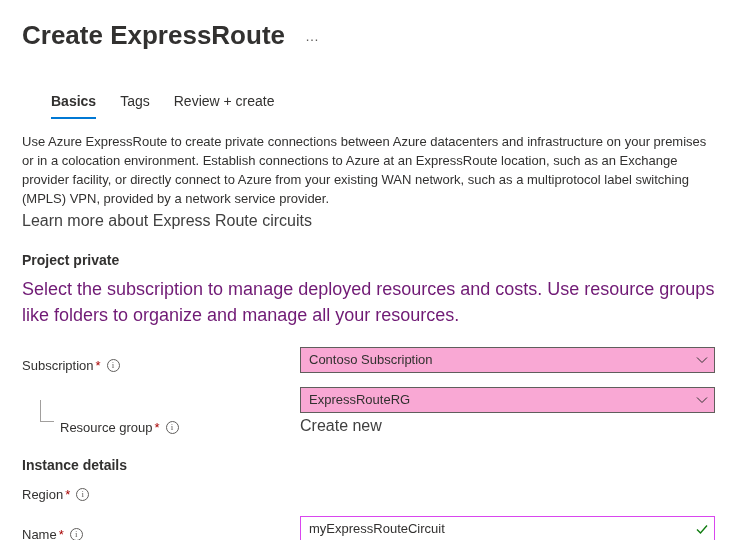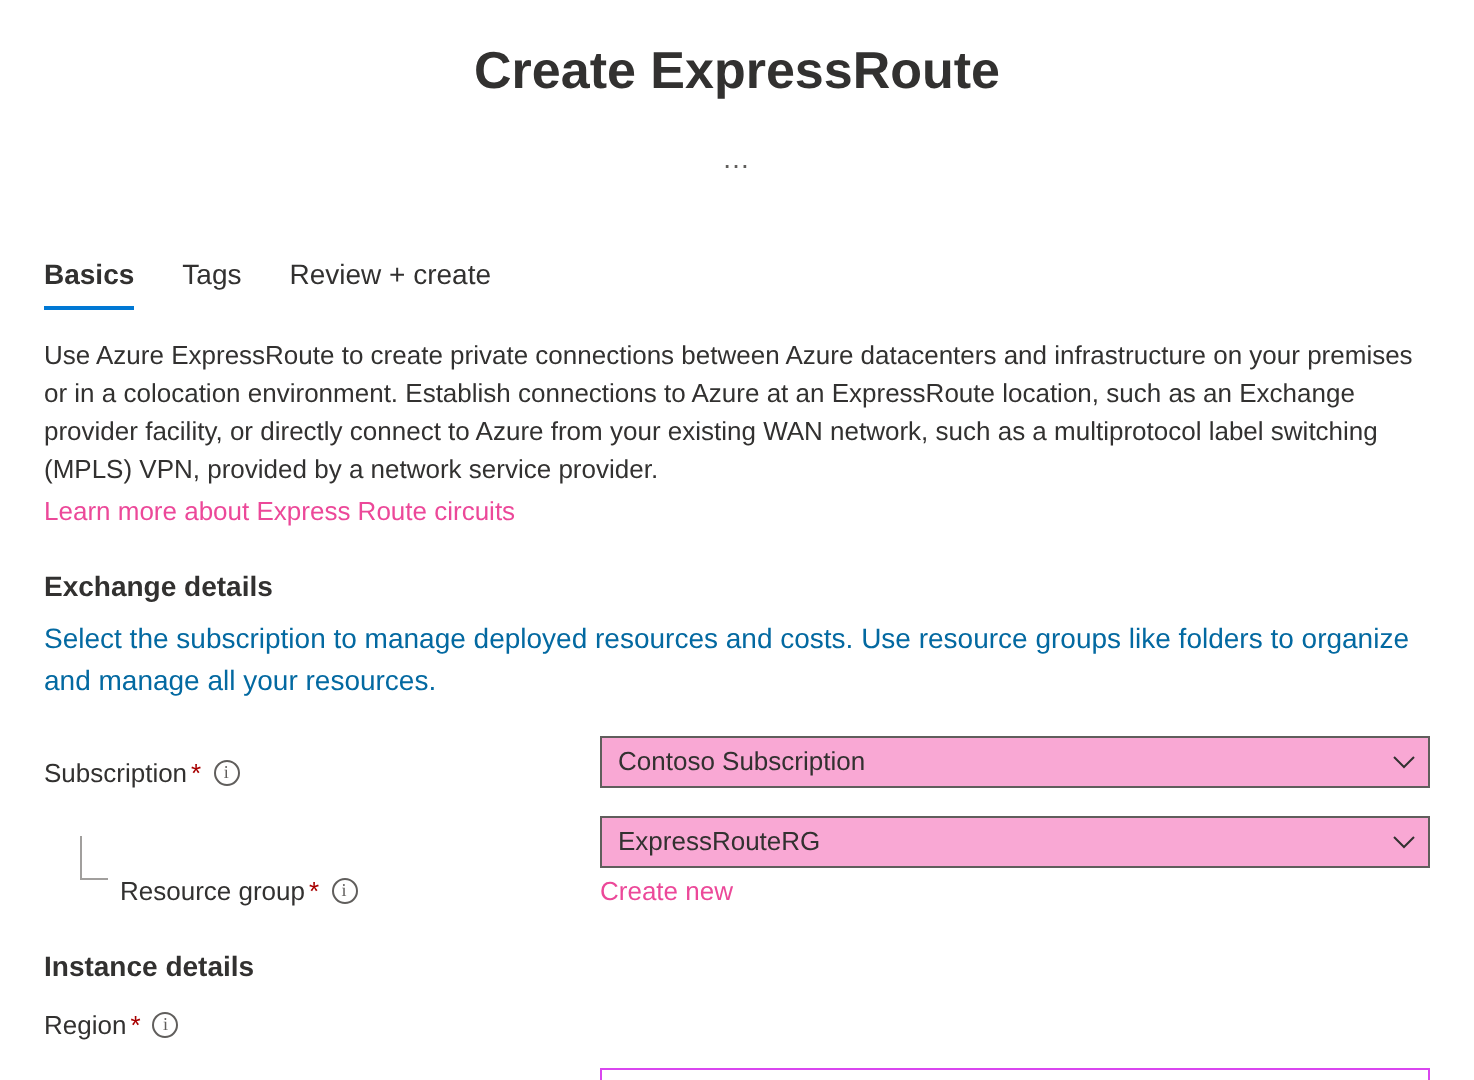--- a/index.html
+++ b/index.html
@@ -4,35 +4,35 @@
   <style>
     * { box-sizing: border-box; margin: 0; padding: 0; }
     body {
       font-family: "Segoe UI", -apple-system, sans-serif;
       font-size: 13px;
       color: #323130;
       background: #fff;
       width: 737px;
       padding: 20px 22px;
     }
-    .page-header { display: flex; align-items: center; gap: 20px; margin-bottom: 36px; flex-direction: column; }
+    .page-header { display: flex; align-items: center; gap: 20px; margin-bottom: 36px; }
     .page-title { font-size: 26px; font-weight: 600; color: #323130; }
     .more-dots { color: #605e5c; font-size: 14px; letter-spacing: 1px; cursor: pointer; }
-    .tabs { display: flex; gap: 24px; border-bottom: none; margin-bottom: 14px; }
+    .tabs { display: flex; gap: 24px; border-bottom: none; margin-bottom: 14px; margin-left: 29px; }
     .tab { padding: 6px 0 10px 0; font-size: 14px; color: #323130; cursor: pointer; position: relative; }
     .tab.active { font-weight: 600; }
     .tab.active::after {
       content: ""; position: absolute; left: 0; right: 0; bottom: 0;
       height: 2px; background: #0078d4;
     }
     .description { font-size: 13px; color: #323130; line-height: 1.45; margin-bottom: 4px; }
-    .link { color: #ec4899; text-decoration: none; cursor: pointer; font-size: 13px; }
+    .link { color: #404040; text-decoration: none; cursor: pointer; font-size: 16px; }
     .section { margin-top: 22px; }
     .section-title { font-size: 14px; font-weight: 700; color: #323130; margin-bottom: 8px; }
-    .section-desc { font-size: 14px; color: #0369a1; line-height: 1.45; margin-bottom: 18px; }
+    .section-desc { font-size: 18px; color: #701a75; line-height: 1.45; margin-bottom: 18px; }
     .field-row { display: flex; align-items: flex-end; margin-bottom: 14px; }
     .field-label-col { width: 278px; display: flex; align-items: center; padding-top: 6px; }
     .field-label-col.indented { padding-left: 38px; position: relative; }
     .indent-line {
       position: absolute; left: 18px; top: -14px; width: 14px; height: 22px;
       border-left: 1px solid #a19f9d; border-bottom: 1px solid #a19f9d;
     }
     .field-label { font-size: 13px; color: #323130; }
     .req-star { color: #a80000; margin-left: 2px; }
     .info-icon {
@@ -76,21 +76,21 @@
 <div class="tabs">
   <div class="tab active">Basics</div>
   <div class="tab">Tags</div>
   <div class="tab">Review + create</div>
 </div>
 
 <p class="description">Use Azure ExpressRoute to create private connections between Azure datacenters and infrastructure on your premises or in a colocation environment. Establish connections to Azure at an ExpressRoute location, such as an Exchange provider facility, or directly connect to Azure from your existing WAN network, such as a multiprotocol label switching (MPLS) VPN, provided by a network service provider.</p>
 <a class="link">Learn more about Express Route circuits</a>
 
 <div class="section">
-  <div class="section-title">Exchange details</div>
+  <div class="section-title">Project private</div>
   <p class="section-desc">Select the subscription to manage deployed resources and costs. Use resource groups like folders to organize and manage all your resources.</p>
 
   <div class="field-row">
     <div class="field-label-col">
       <span class="field-label">Subscription</span>
       <span class="req-star">*</span>
       <span class="info-icon">i</span>
     </div>
     <div class="field-control-col">
       <div class="select-box">

